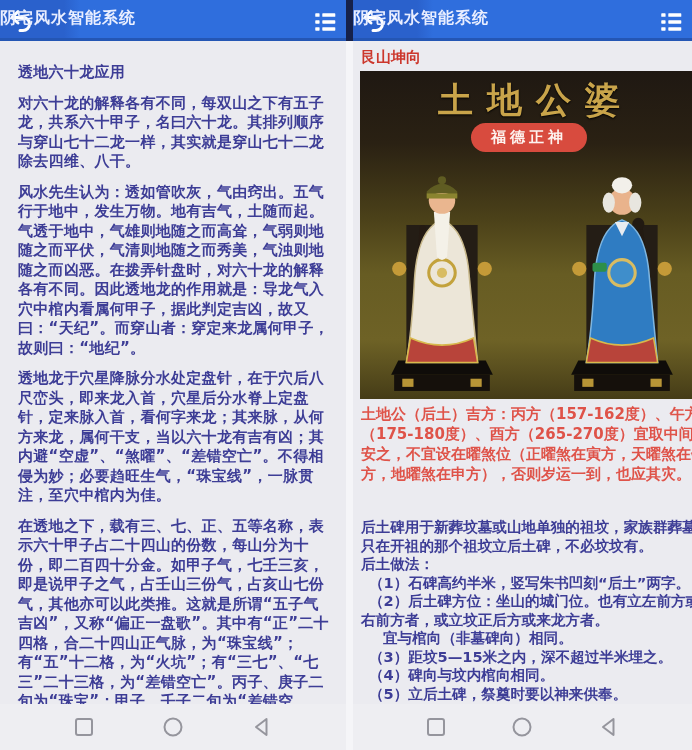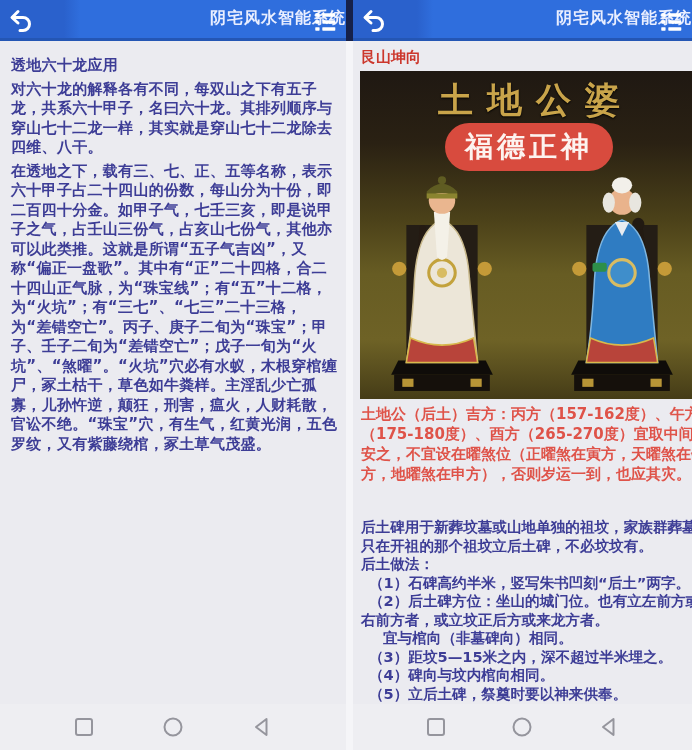--- a/index.html
+++ b/index.html
@@ -16,48 +16,48 @@
   .seam-top{height:41px;background:#16214a;}
 
   
   .app-header{
     position:absolute;top:0;left:0;right:0;height:38px;
     background:linear-gradient(90deg,#2a61cc 0px,#2a61cc 64px,#2f6edd 80px,#2f6edd 100%);
     border-bottom:3px solid #2456b4;
   }
   .app-title{
     position:absolute;left:0;right:0;top:8px;margin:0;
-    text-align:right;color:#e9eeff;font-size:16px;font-weight:bold;letter-spacing:1px;
+    text-align:left;color:#e9eeff;font-size:16px;font-weight:bold;letter-spacing:1px;
   }
   .hdr-icon{position:absolute;top:7px;width:26px;height:26px;}
   .hdr-icon.back{left:8px;}
   .hdr-icon.menu{right:8px;top:9px;}
 
   
   .content-left{
     position:absolute;top:52px;left:7px;right:4px;
     color:#3d3d96;font-weight:bold;font-size:15px;line-height:19.5px;letter-spacing:.3px;
   }
-  .content-left p{margin:4px;}
+  .content-left p{margin:11px;}
 
   
   .content-right{position:absolute;top:46px;left:7px;width:352px;}
   .direction{color:#cc372c;font-weight:bold;font-size:15px;margin:2px 0 4px 1px;}
   .image-card{
     position:relative;width:338px;height:328px;overflow:hidden;
     background:linear-gradient(180deg,#1f1812 0%,#2a2113 22%,#4b4119 45%,#675c23 62%,#6e6226 82%,#453c17 100%);
   }
   .img-title{
     position:absolute;top:6px;left:0;right:0;text-align:center;
     color:#c9a44a;font-size:35px;font-weight:bold;letter-spacing:14px;text-indent:14px;
     text-shadow:0 1px 2px #000;
   }
   .img-badge{
     position:absolute;top:52px;left:50%;transform:translateX(-50%);
-    background:#d84b3e;color:#fdf3ef;font-size:28px;font-weight:bold;letter-spacing:4px;
+    background:#d84b3e;color:#fdf3ef;font-size:15px;font-weight:bold;letter-spacing:4px;
     padding:5px 20px;border-radius:24px;white-space:nowrap;
   }
   .statue{position:absolute;bottom:4px;}
   .statue.god{left:26px;}
   .statue.goddess{left:206px;}
 
   .red-para{
     margin:5px 1px 0 1px;color:#df5349;font-weight:bold;font-size:15px;line-height:20px;
   }
   .black-paras{
@@ -95,20 +95,22 @@
             <rect x="9.5" y="10.4" width="12" height="3.2" rx="0.6"></rect>
           <rect x="3" y="16.8" width="4" height="3.2" rx="0.6"></rect>
             <rect x="9.5" y="16.8" width="12" height="3.2" rx="0.6"></rect>
         </g>
       </svg>
     </header>
 
     <div class="content-left">
       <p>透地六十龙应用</p>
       <p>对六十龙的解释各有不同，每双山之下有五子龙，共系六十甲子，名曰六十龙。其排列顺序与穿山七十二龙一样，其实就是穿山七十二龙除去四维、八干。</p>
+      <p>风水先生认为：透如管吹灰，气由窍出。五气行于地中，发生万物。地有吉气，土随而起。气透于地中，气雄则地随之而高耸，气弱则地随之而平伏，气清则地随之而秀美，气浊则地随之而凶恶。在拨弄针盘时，对六十龙的解释各有不同。因此透地龙的作用就是：导龙气入穴中棺内看属何甲子，据此判定吉凶，故又曰：“天纪”。而穿山者：穿定来龙属何甲子，故则曰：“地纪”。</p>
+      <p>透地龙于穴星降脉分水处定盘针，在于穴后八尺峦头，即来龙入首，穴星后分水脊上定盘针，定来脉入首，看何字来龙；其来脉，从何方来龙，属何干支，当以六十龙有吉有凶；其内避“空虚”、“煞曜”、“差错空亡”。不得相侵为妙；必要趋旺生气，“珠宝线”，一脉贯注，至穴中棺内为佳。</p>
       <p>在透地之下，载有三、七、正、五等名称，表示六十甲子占二十四山的份数，每山分为十份，即二百四十分金。如甲子气，七壬三亥，即是说甲子之气，占壬山三份气，占亥山七份气，其他亦可以此类推。这就是所谓“五子气吉凶”，又称“偏正一盘歌”。其中有“正”二十四格，合二十四山正气脉，为“珠宝线”；有“五”十二格，为“火坑”；有“三七”、“七三”二十三格，为“差错空亡”。丙子、庚子二旬为“珠宝”；甲子、壬子二旬为“差错空亡”；戊子一旬为“火坑”、“煞曜”。“火坑”穴必有水蚁，木根穿棺缠尸，冢土枯干，草色如牛粪样。主淫乱少亡孤寡，儿孙忤逆，颠狂，刑害，瘟火，人财耗散，官讼不绝。“珠宝”穴，有生气，红黄光润，五色罗纹，又有紫藤绕棺，冢土草气茂盛。</p>
     </div>
 
     <nav class="navbar">
       <svg class="nav-btn" viewBox="0 0 26 26">
         <rect x="5" y="5" width="16" height="16" rx="2" fill="none" stroke="#95959d" stroke-width="2"></rect>
       </svg>
       <svg class="nav-btn" viewBox="0 0 26 26">
         <circle cx="13" cy="13" r="8.5" fill="none" stroke="#95959d" stroke-width="2"></circle>
       </svg>

